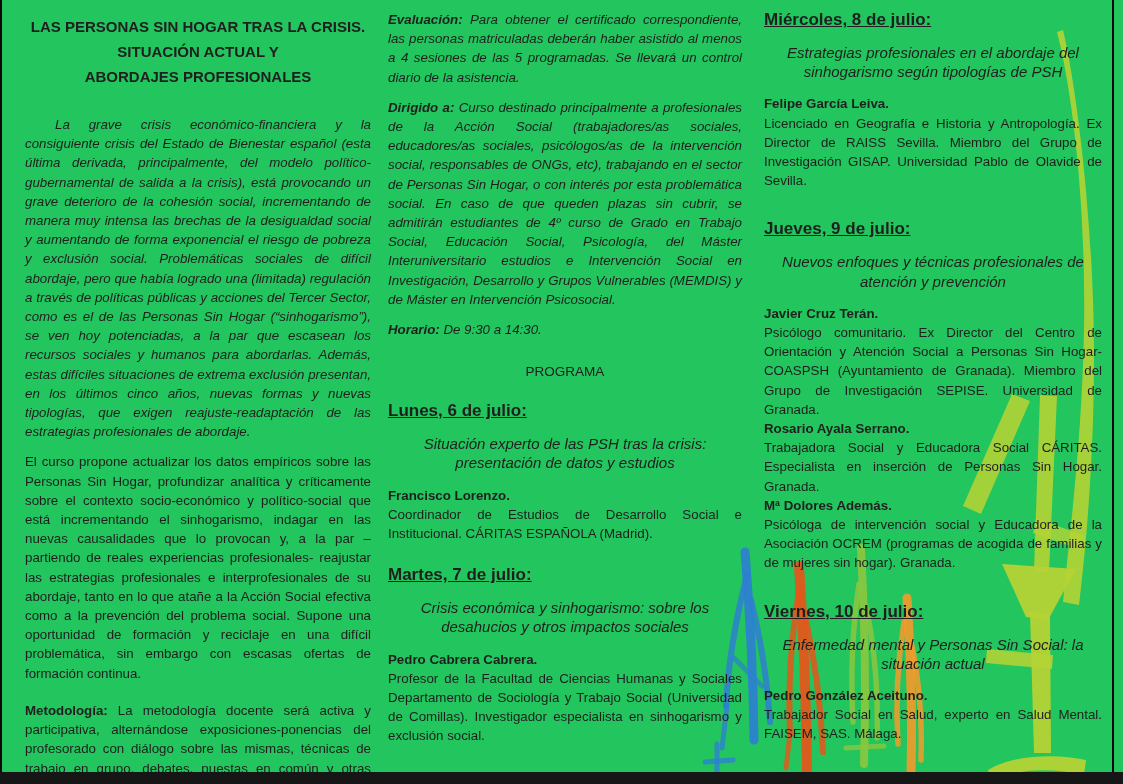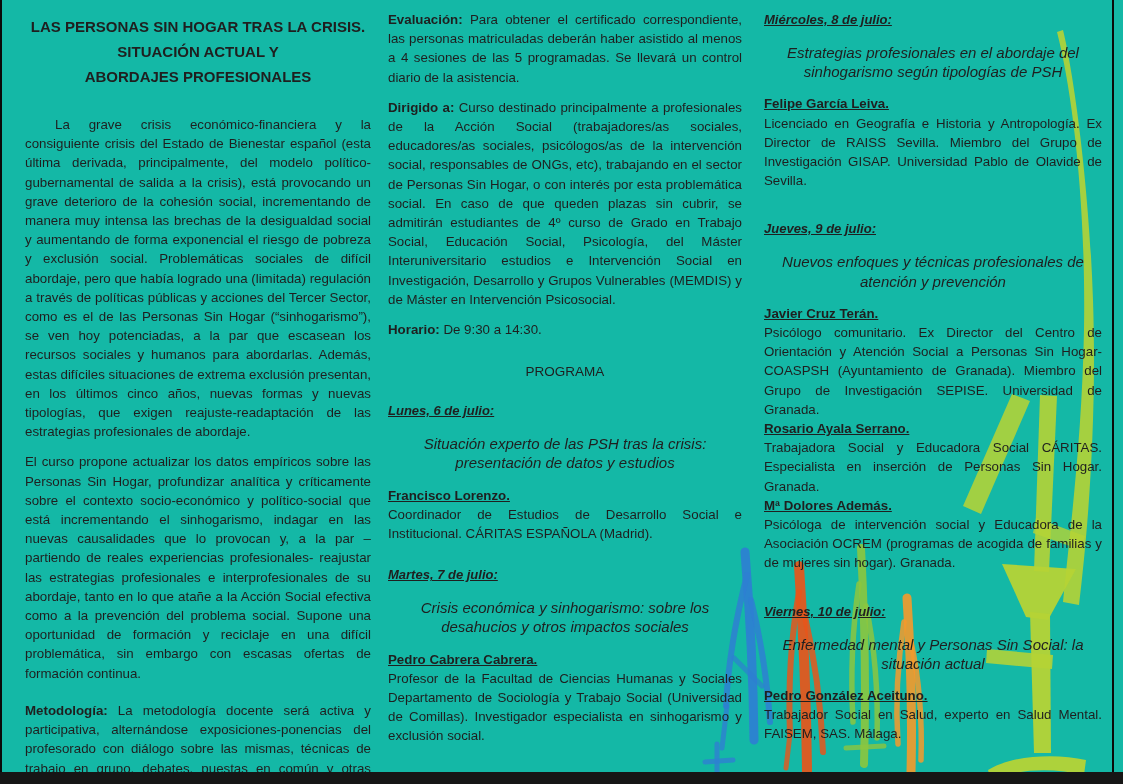--- a/index.html
+++ b/index.html
@@ -1,41 +1,41 @@
 <!DOCTYPE html>
 <html><head>
 <meta charset="utf-8">
 <style>
   * { margin: 0; padding: 0; box-sizing: border-box; }
   html, body { width: 1123px; height: 784px; background: #ffffff; }
   body { font-family: "Liberation Sans", sans-serif; color: #1f1f1f; overflow: hidden; }
-  .page { position: relative; width: 1123px; height: 784px; background: #14b8a6; }
+  .page { position: relative; width: 1123px; height: 784px; background: #22c55e; }
 
   .deco { position: absolute; left: 0; top: 0; width: 1123px; height: 784px; z-index: 1; pointer-events: none; }
 
   .col { position: absolute; top: 10px; z-index: 2; }
   .col-left  { left: 25px;  width: 346px; }
   .col-mid   { left: 388px; width: 354px; }
   .col-right { left: 764px; width: 338px; }
 
   .title { text-align: center; font-weight: bold; font-size: 15px; line-height: 25px; margin: 4px 0 26px; }
   .title span { display: block; }
 
   p, .sbio { font-size: 13.3px; line-height: 19.2px; text-align: justify; }
   .indent { text-indent: 30px; }
-  .mb  { margin-bottom: 11px; }
+  .mb  { margin-bottom: 11px; font-style: italic; }
   .mb2 { margin-bottom: 18px; }
 
   .programa { font-size: 13.5px; font-weight: normal; text-align: center; margin: 25px 0 22px; }
 
   .session { margin-bottom: 22px; }
   .col-right .session { margin-bottom: 29px; }
-  .day { font-size: 13px; font-weight: bold; text-decoration: underline; line-height: 20px; margin-bottom: 13px; font-style: italic; }
+  .day { font-size: 17px; font-weight: bold; text-decoration: underline; line-height: 20px; margin-bottom: 13px; }
   .stitle { font-style: italic; text-align: center; font-size: 15px; line-height: 19.2px; padding: 0 10px; margin-bottom: 13px; }
-  .sname { display: block; font-weight: bold; font-size: 13.3px; line-height: 19.2px; text-decoration: underline; }
+  .sname { display: block; font-weight: bold; font-size: 13.3px; line-height: 19.2px; }
   .sbio { margin: 0; }
 
   .edge-left  { position: absolute; left: 0; top: 0; width: 2px; height: 773px; background: #0a0a0a; z-index: 3; }
   .edge-right { position: absolute; left: 1112px; top: 0; width: 2px; height: 773px; background: #0a0a0a; z-index: 3; }
   .bottom-bar { position: absolute; left: 0; top: 772px; width: 1123px; height: 12px; background: #161616; z-index: 4; }
 </style>
 </head>
 <body>
 
 <div class="page">

